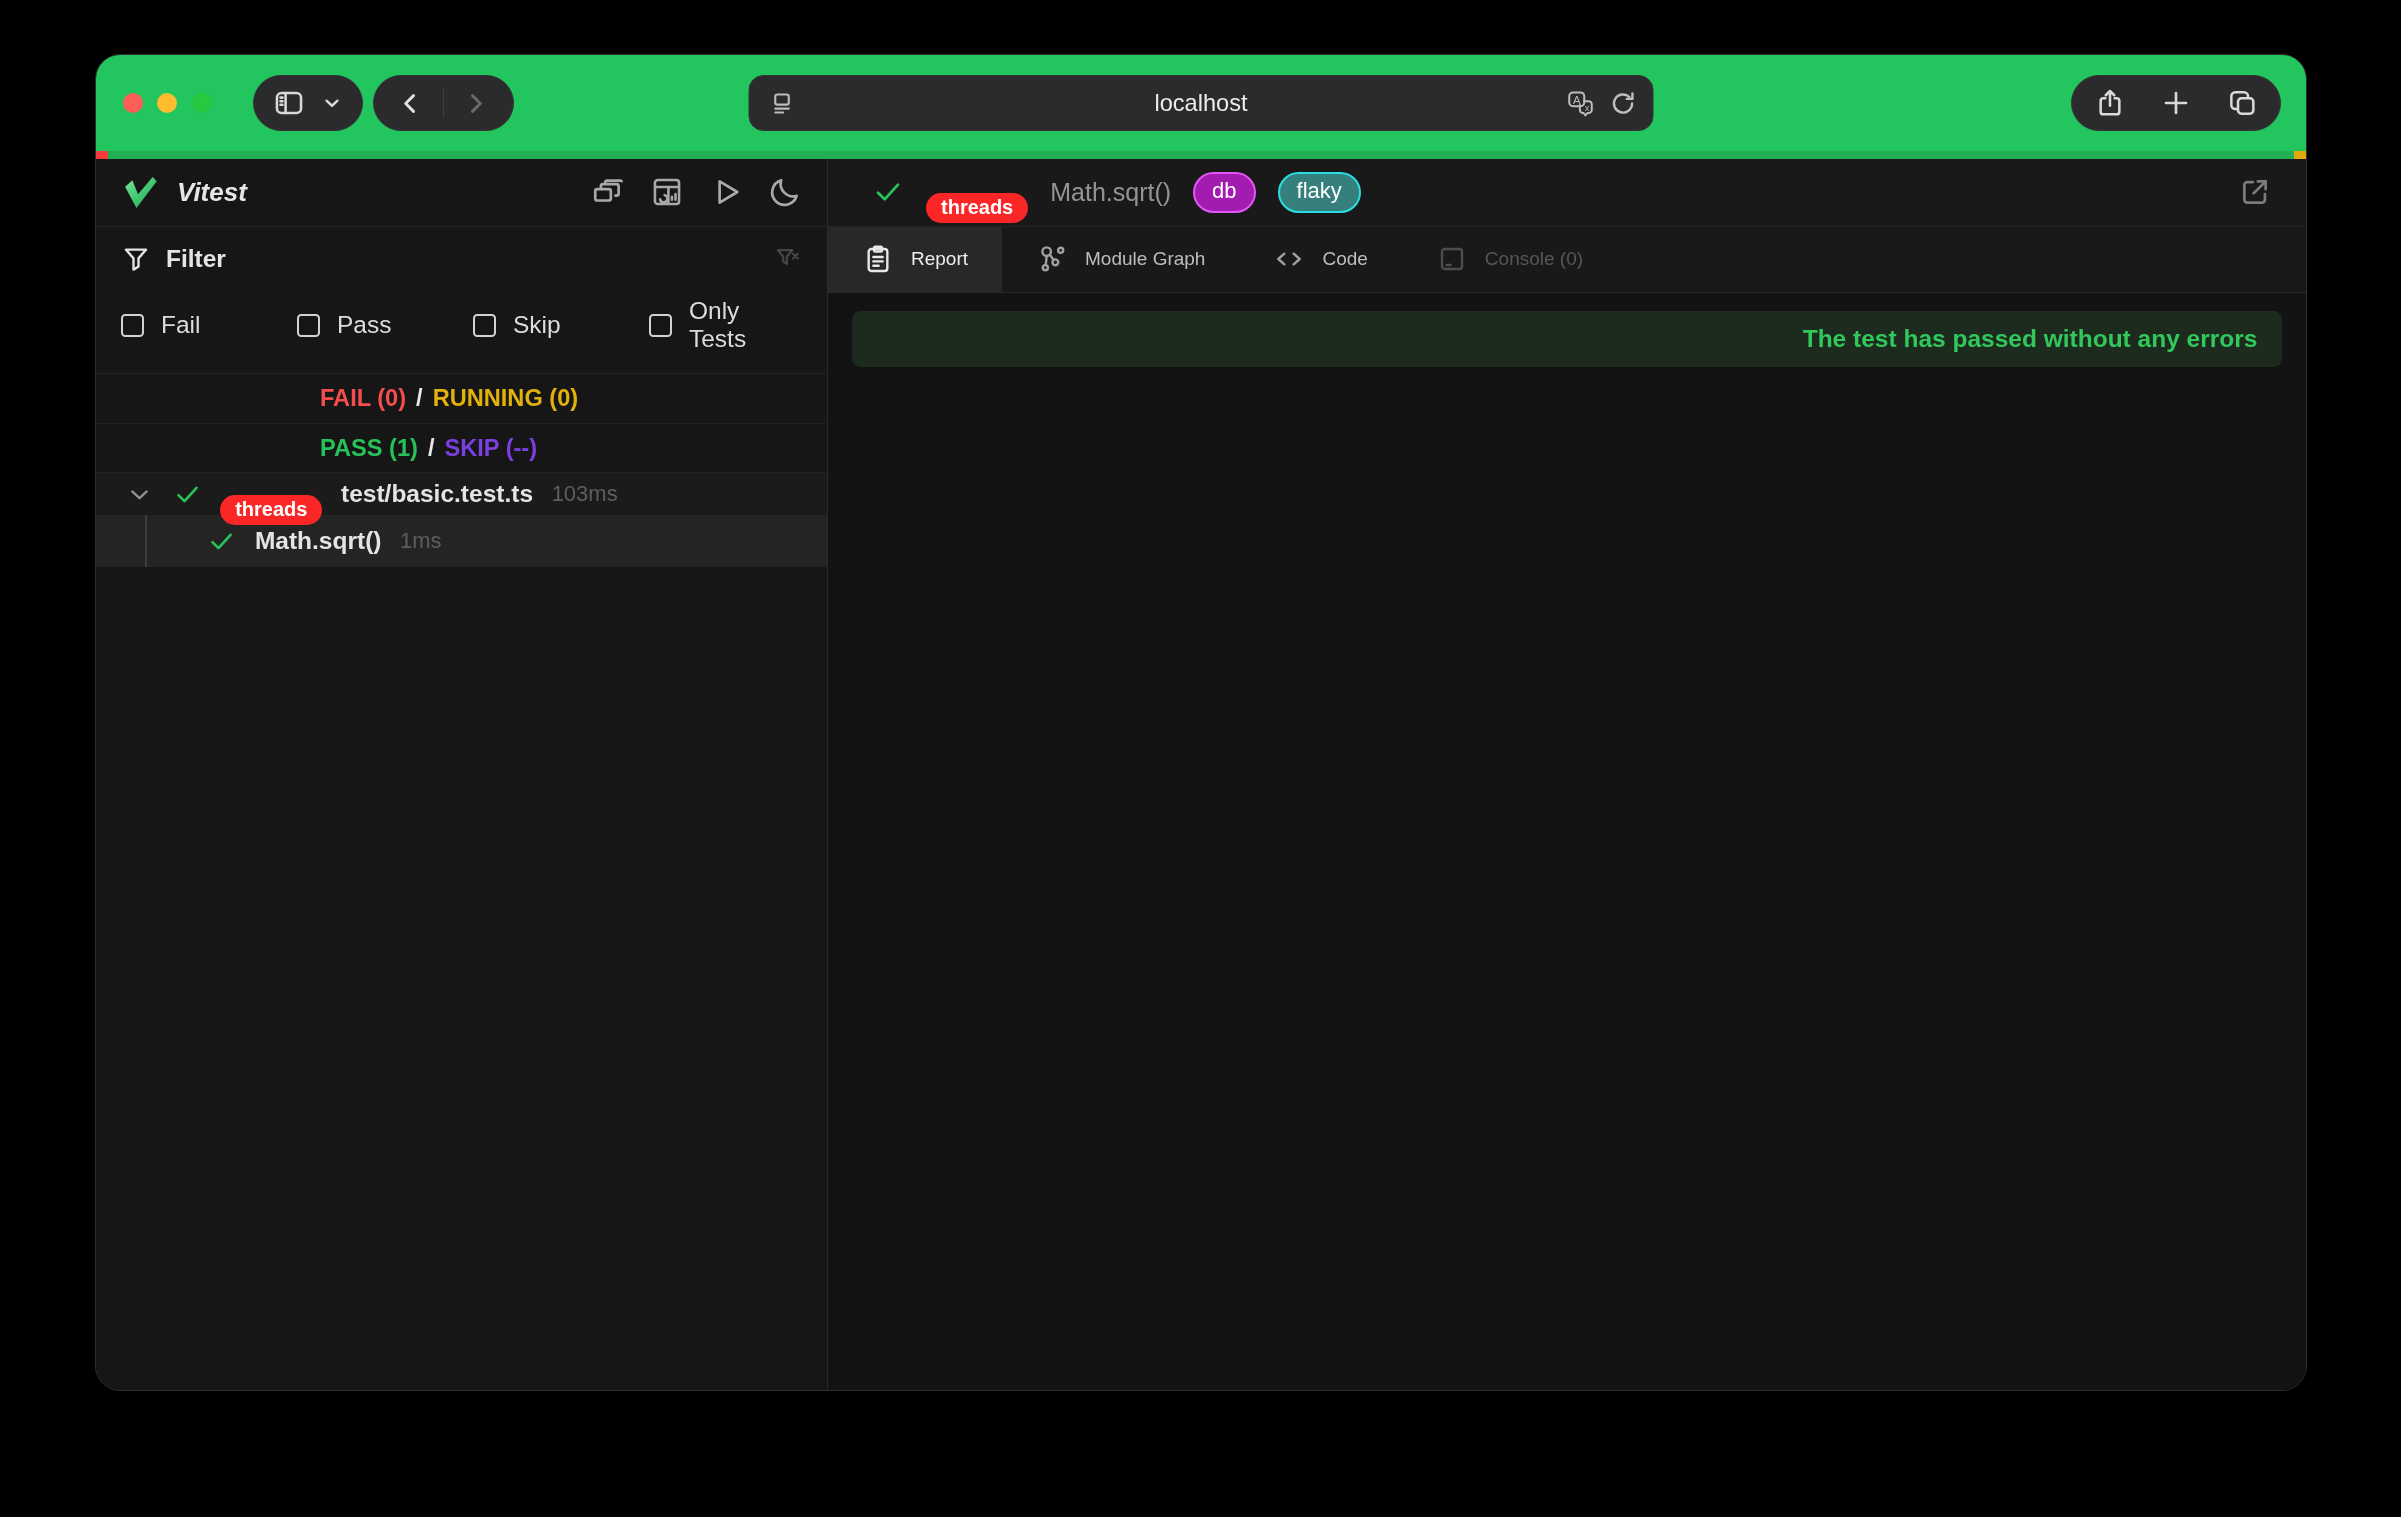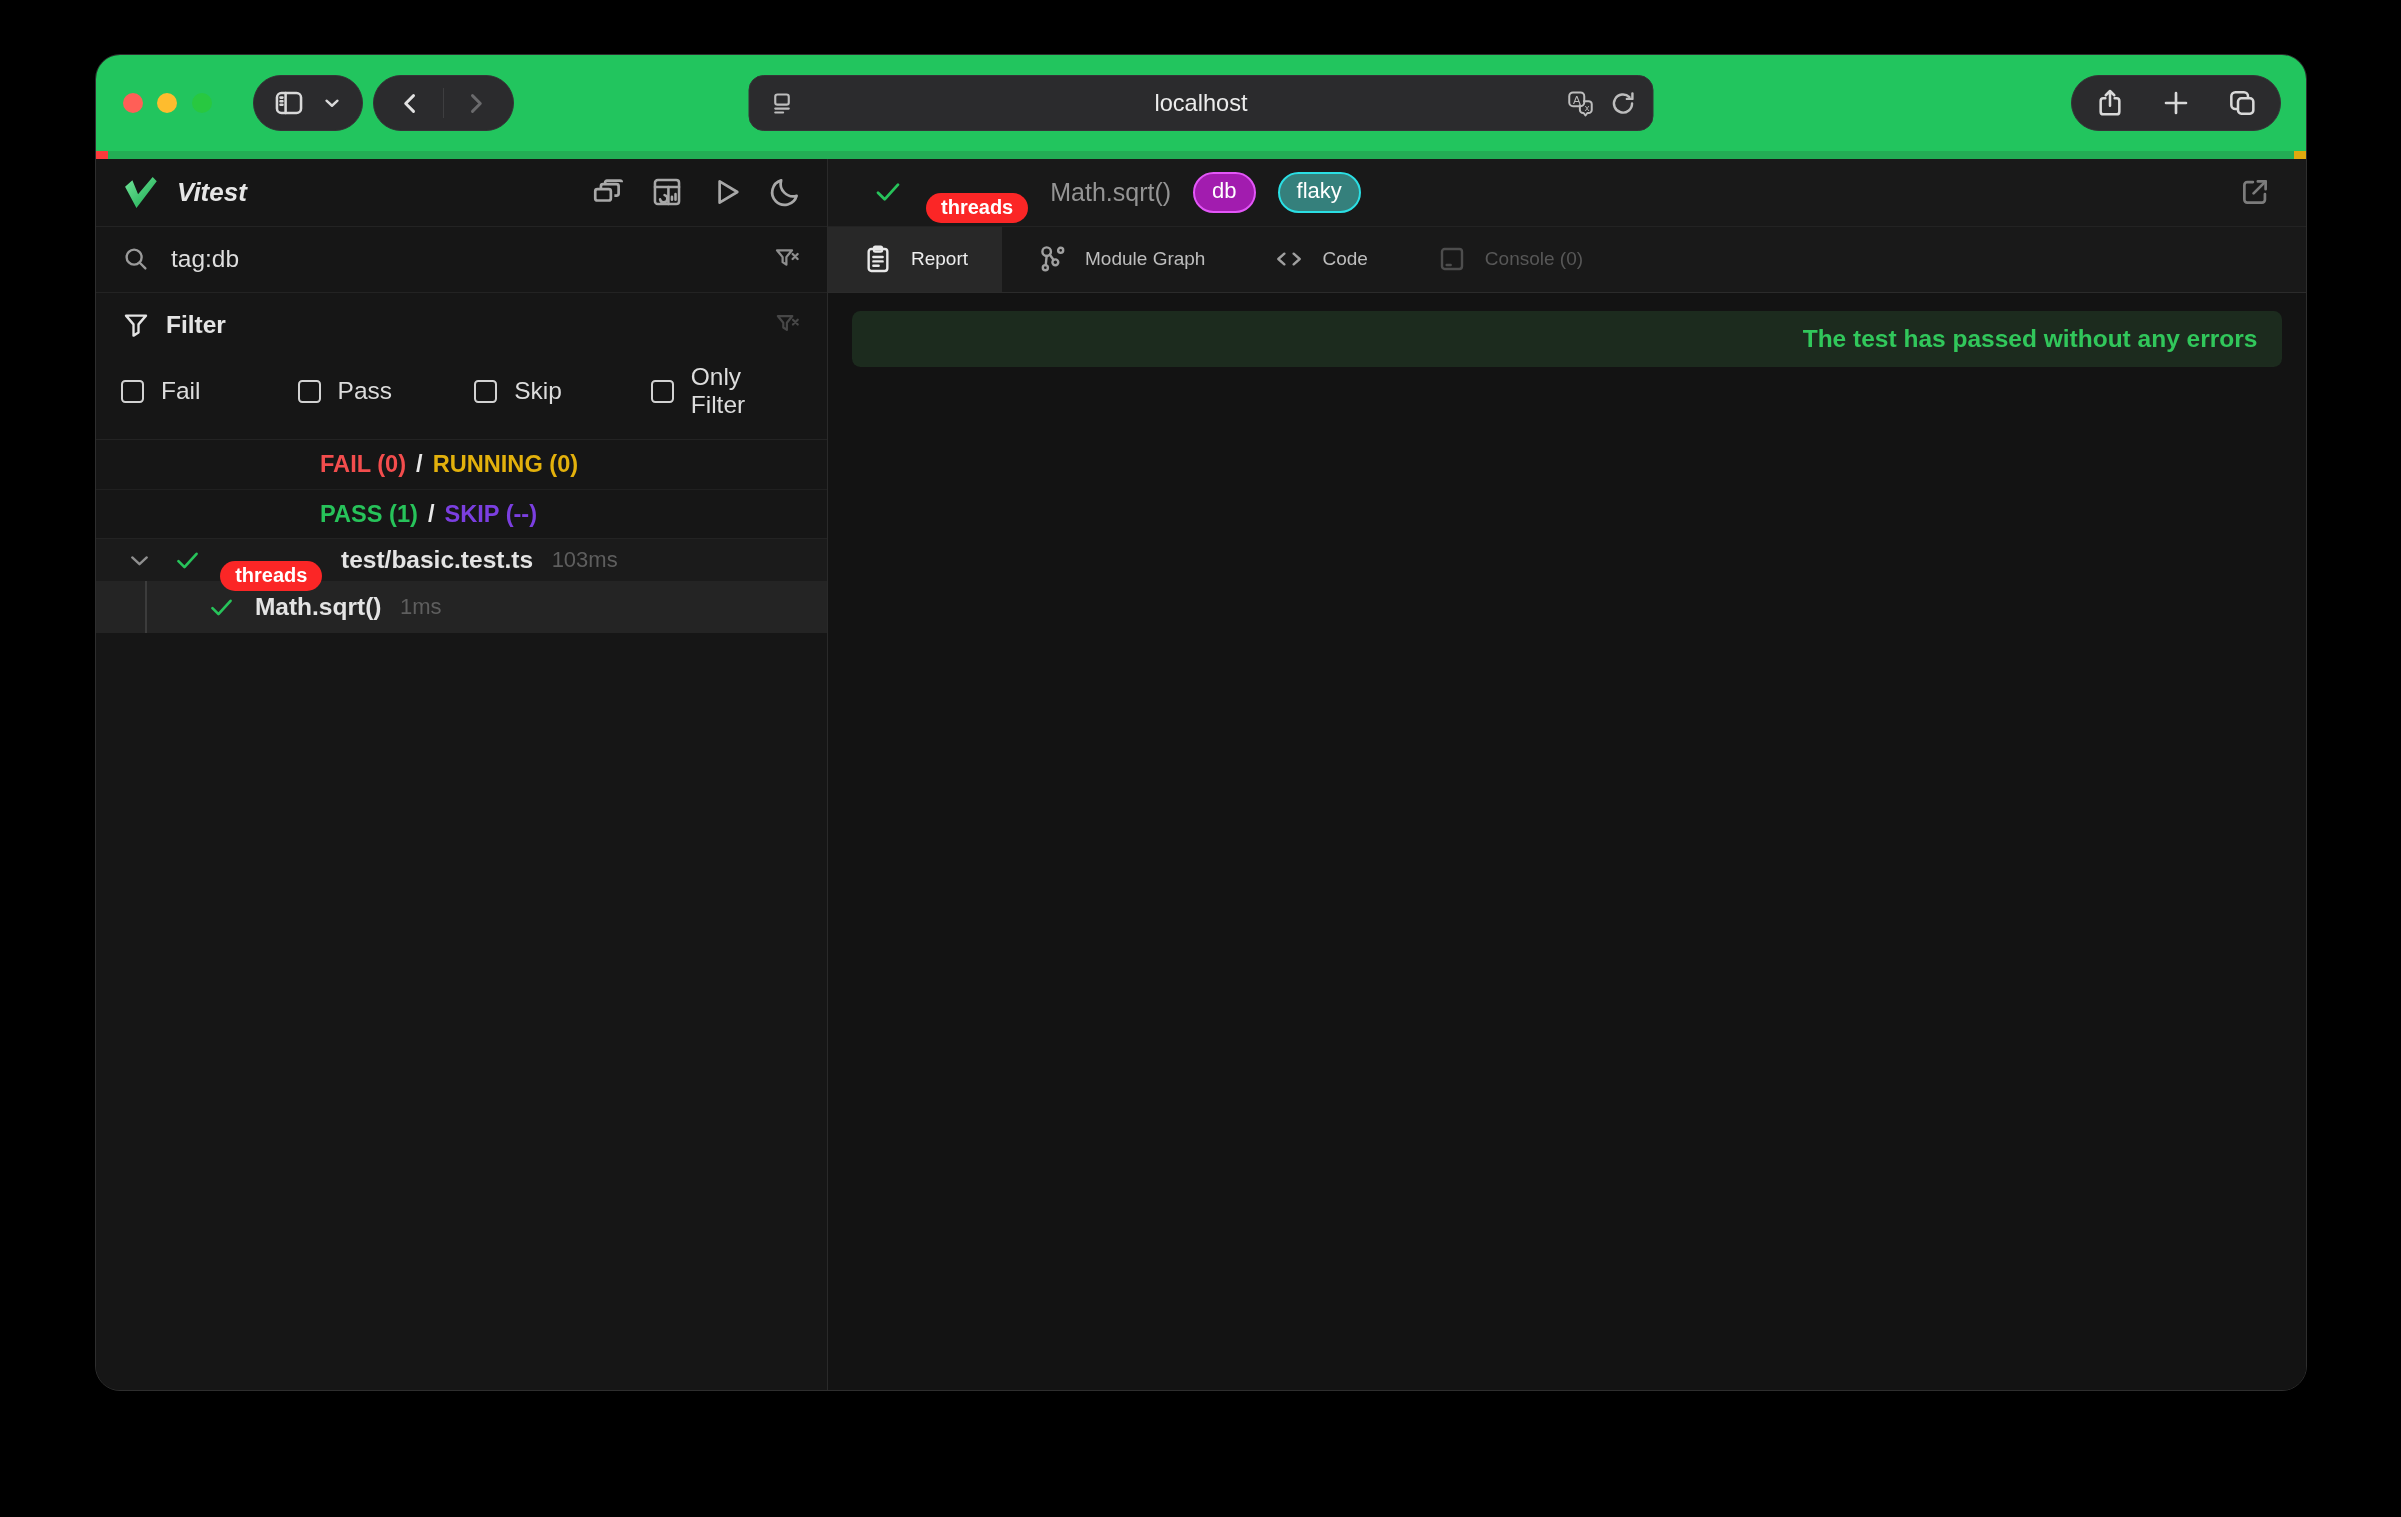--- a/index.html
+++ b/index.html
@@ -246,35 +246,20 @@
               </svg>
           </span>
           <span class="iconbtn">
             <svg width="34" height="34" viewBox="0 0 24 24" fill="none" stroke="currentColor" stroke-width="1.9" stroke-linejoin="round">
               <path d="M20.2 14.7A8.8 8.8 0 0 1 9.3 3.8 8.8 8.8 0 1 0 20.2 14.7z"></path>
             </svg>
           </span>
         </span>
       </div>
 
-      <div class="sb-search">
-        <span>
-          <svg width="30" height="30" viewBox="0 0 24 24" fill="none" stroke="currentColor" stroke-width="1.9" stroke-linecap="round">
-            <circle cx="10.5" cy="10.5" r="6"></circle>
-              <path d="M15 15l4.5 4.5"></path>
-          </svg>
-        </span>
-        <input type="text" value="tag:db" style="">
-        <span class="clear-filter iconbtn">
-          <svg width="30" height="30" viewBox="0 0 24 24" fill="none" stroke="currentColor" stroke-width="1.8" stroke-linecap="round" stroke-linejoin="round">
-            <path d="M4 5h12l-4.5 5.5v6l-3-2v-4z"></path>
-              <path d="M16.5 8l4 4M20.5 8l-4 4"></path>
-          </svg>
-        </span>
-      </div>
 
       <div class="sb-filter">
         <div class="filter-titlerow">
           <span>
             <svg width="30" height="30" viewBox="0 0 24 24" fill="none" stroke="currentColor" stroke-width="1.9" stroke-linejoin="round">
               <path d="M4 4.5h16l-6 7v6.5l-4 2.5v-9z"></path>
             </svg>
           </span>
           <span class="ftitle">Filter</span>
           <span class="dim-clear iconbtn">
@@ -292,21 +277,21 @@
           <span class="opt">
             <span class="cbox"></span>
             <span class="olabel">Pass</span>
           </span>
           <span class="opt">
             <span class="cbox"></span>
             <span class="olabel">Skip</span>
           </span>
           <span class="opt">
             <span class="cbox"></span>
-            <span class="olabel">Only Filter</span>
+            <span class="olabel">Only Tests</span>
           </span>
         </div>
       </div>
 
       <div class="sb-stats">
         <div class="stat-row">
           <span class="c-fail">FAIL (0)</span>
           <span class="c-sep">/</span>
           <span class="c-running">RUNNING (0)</span>
         </div>

